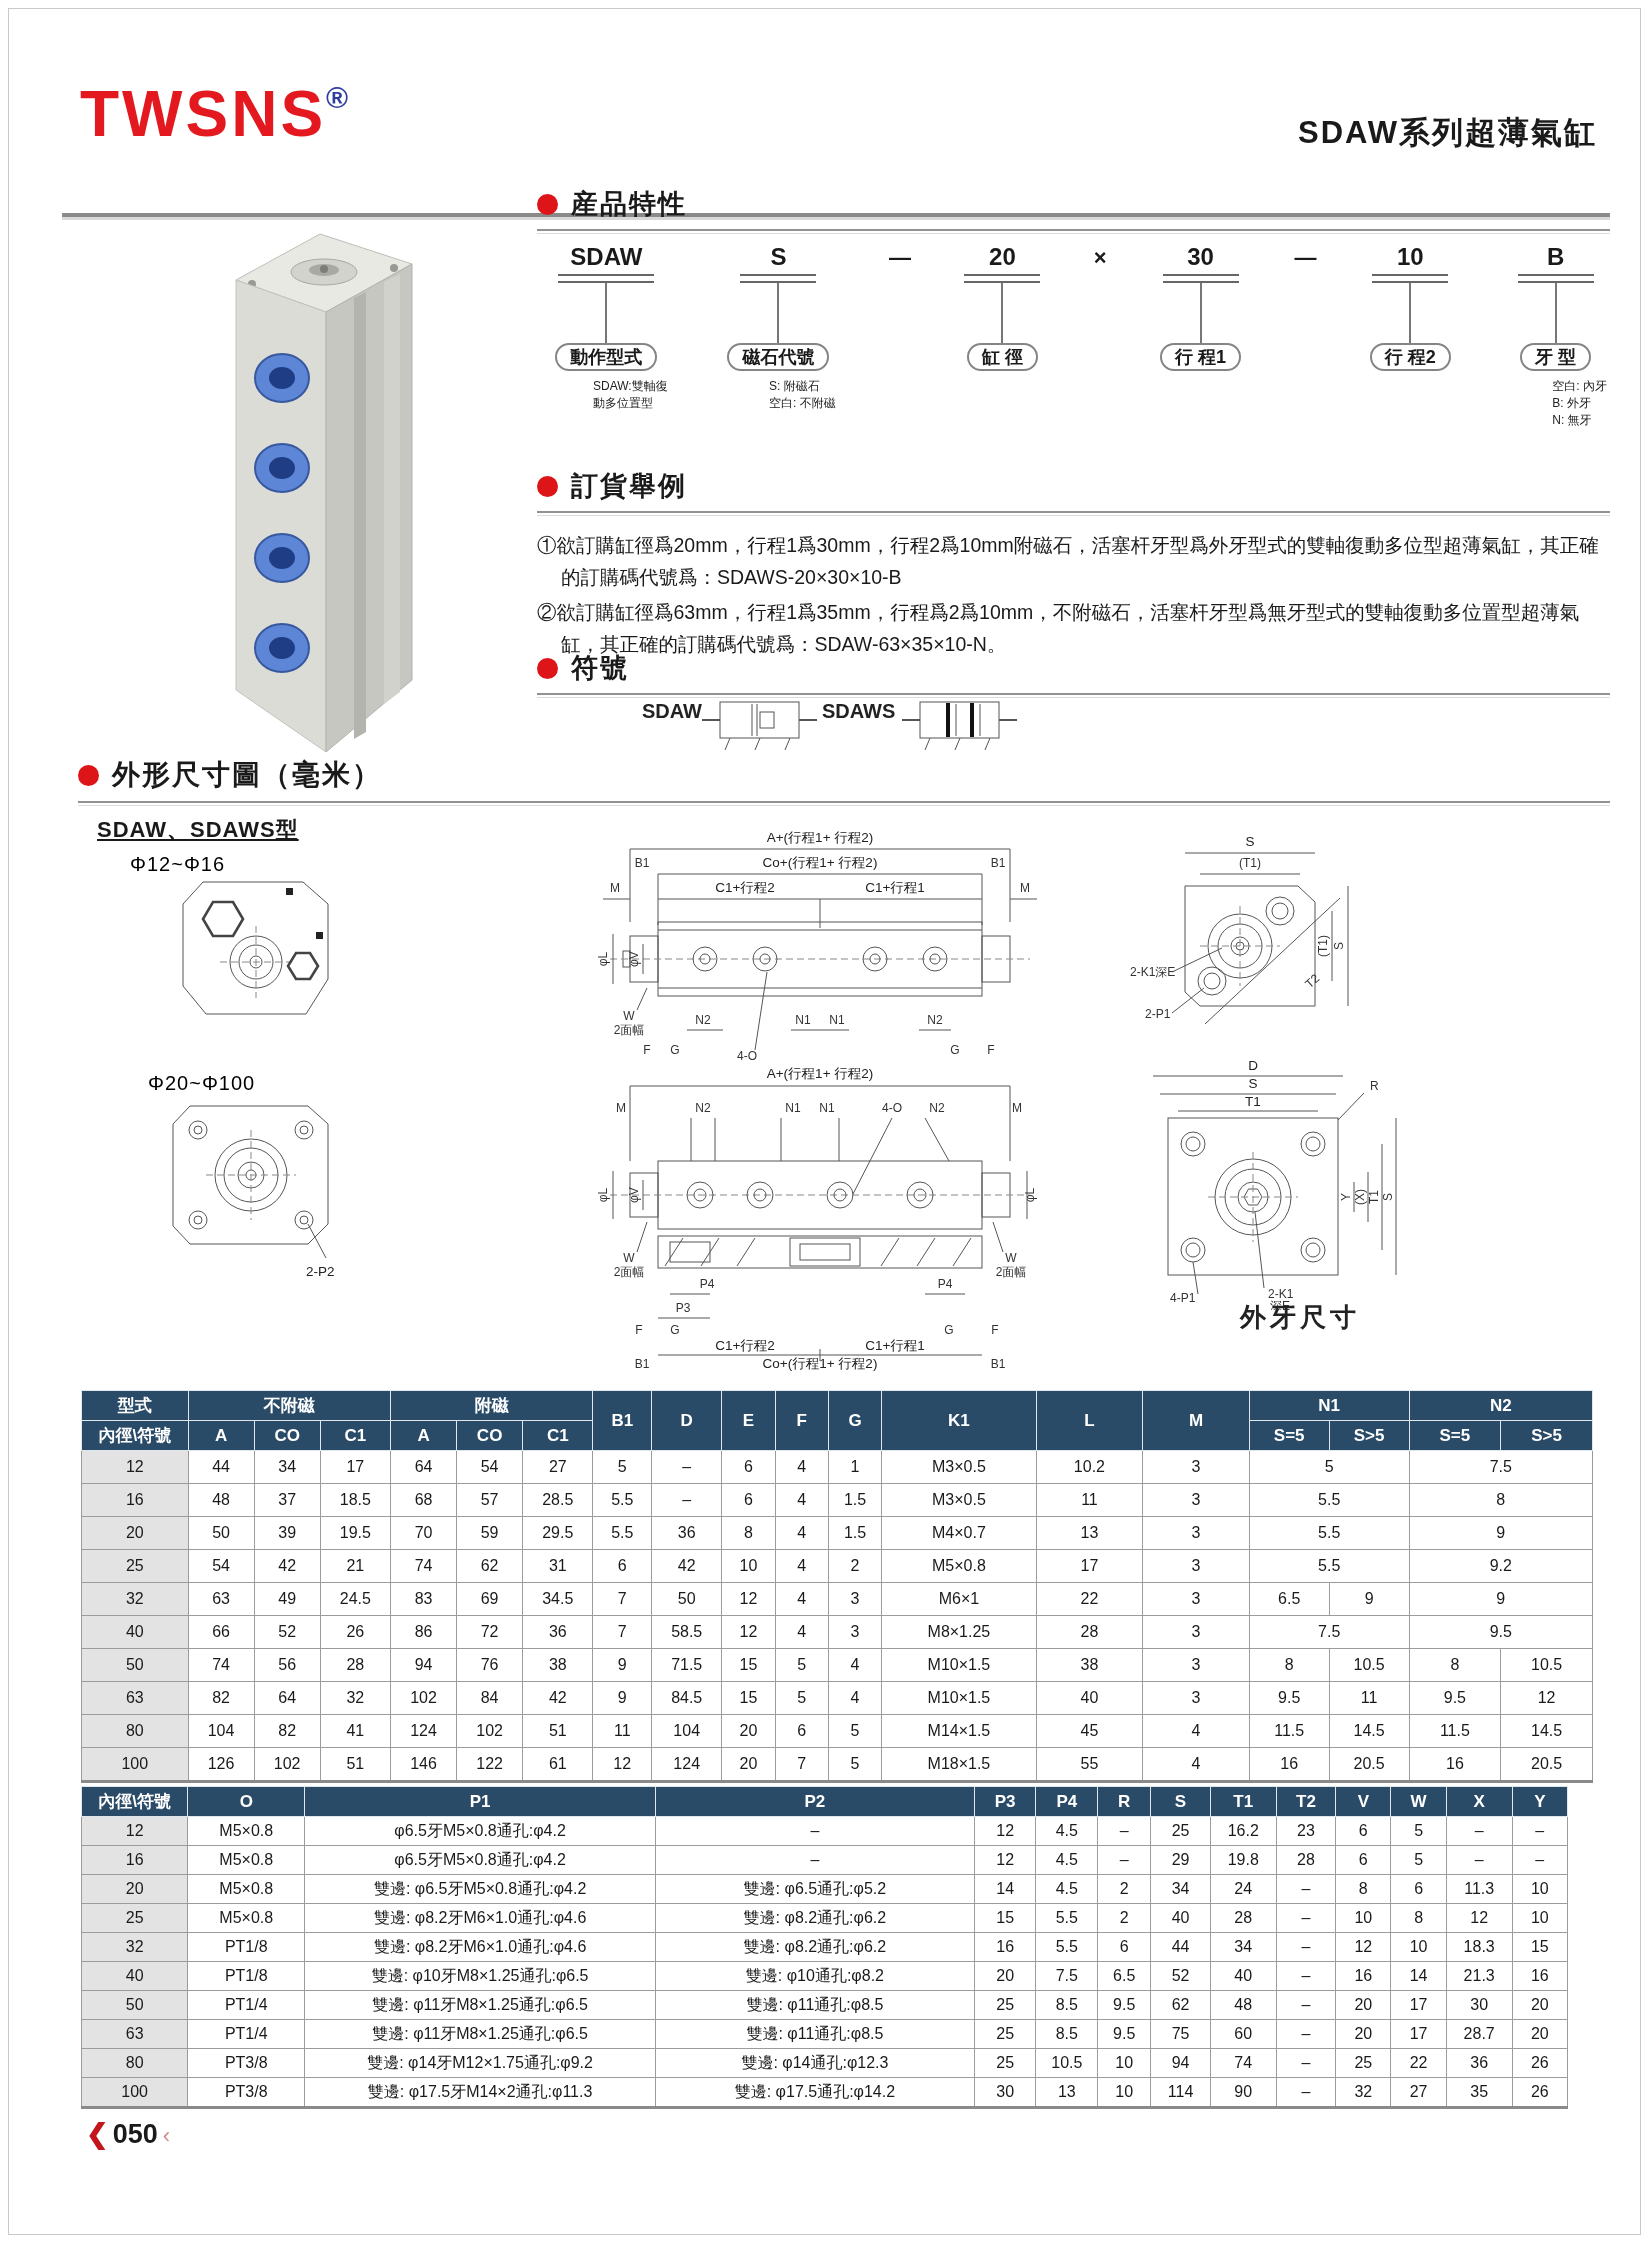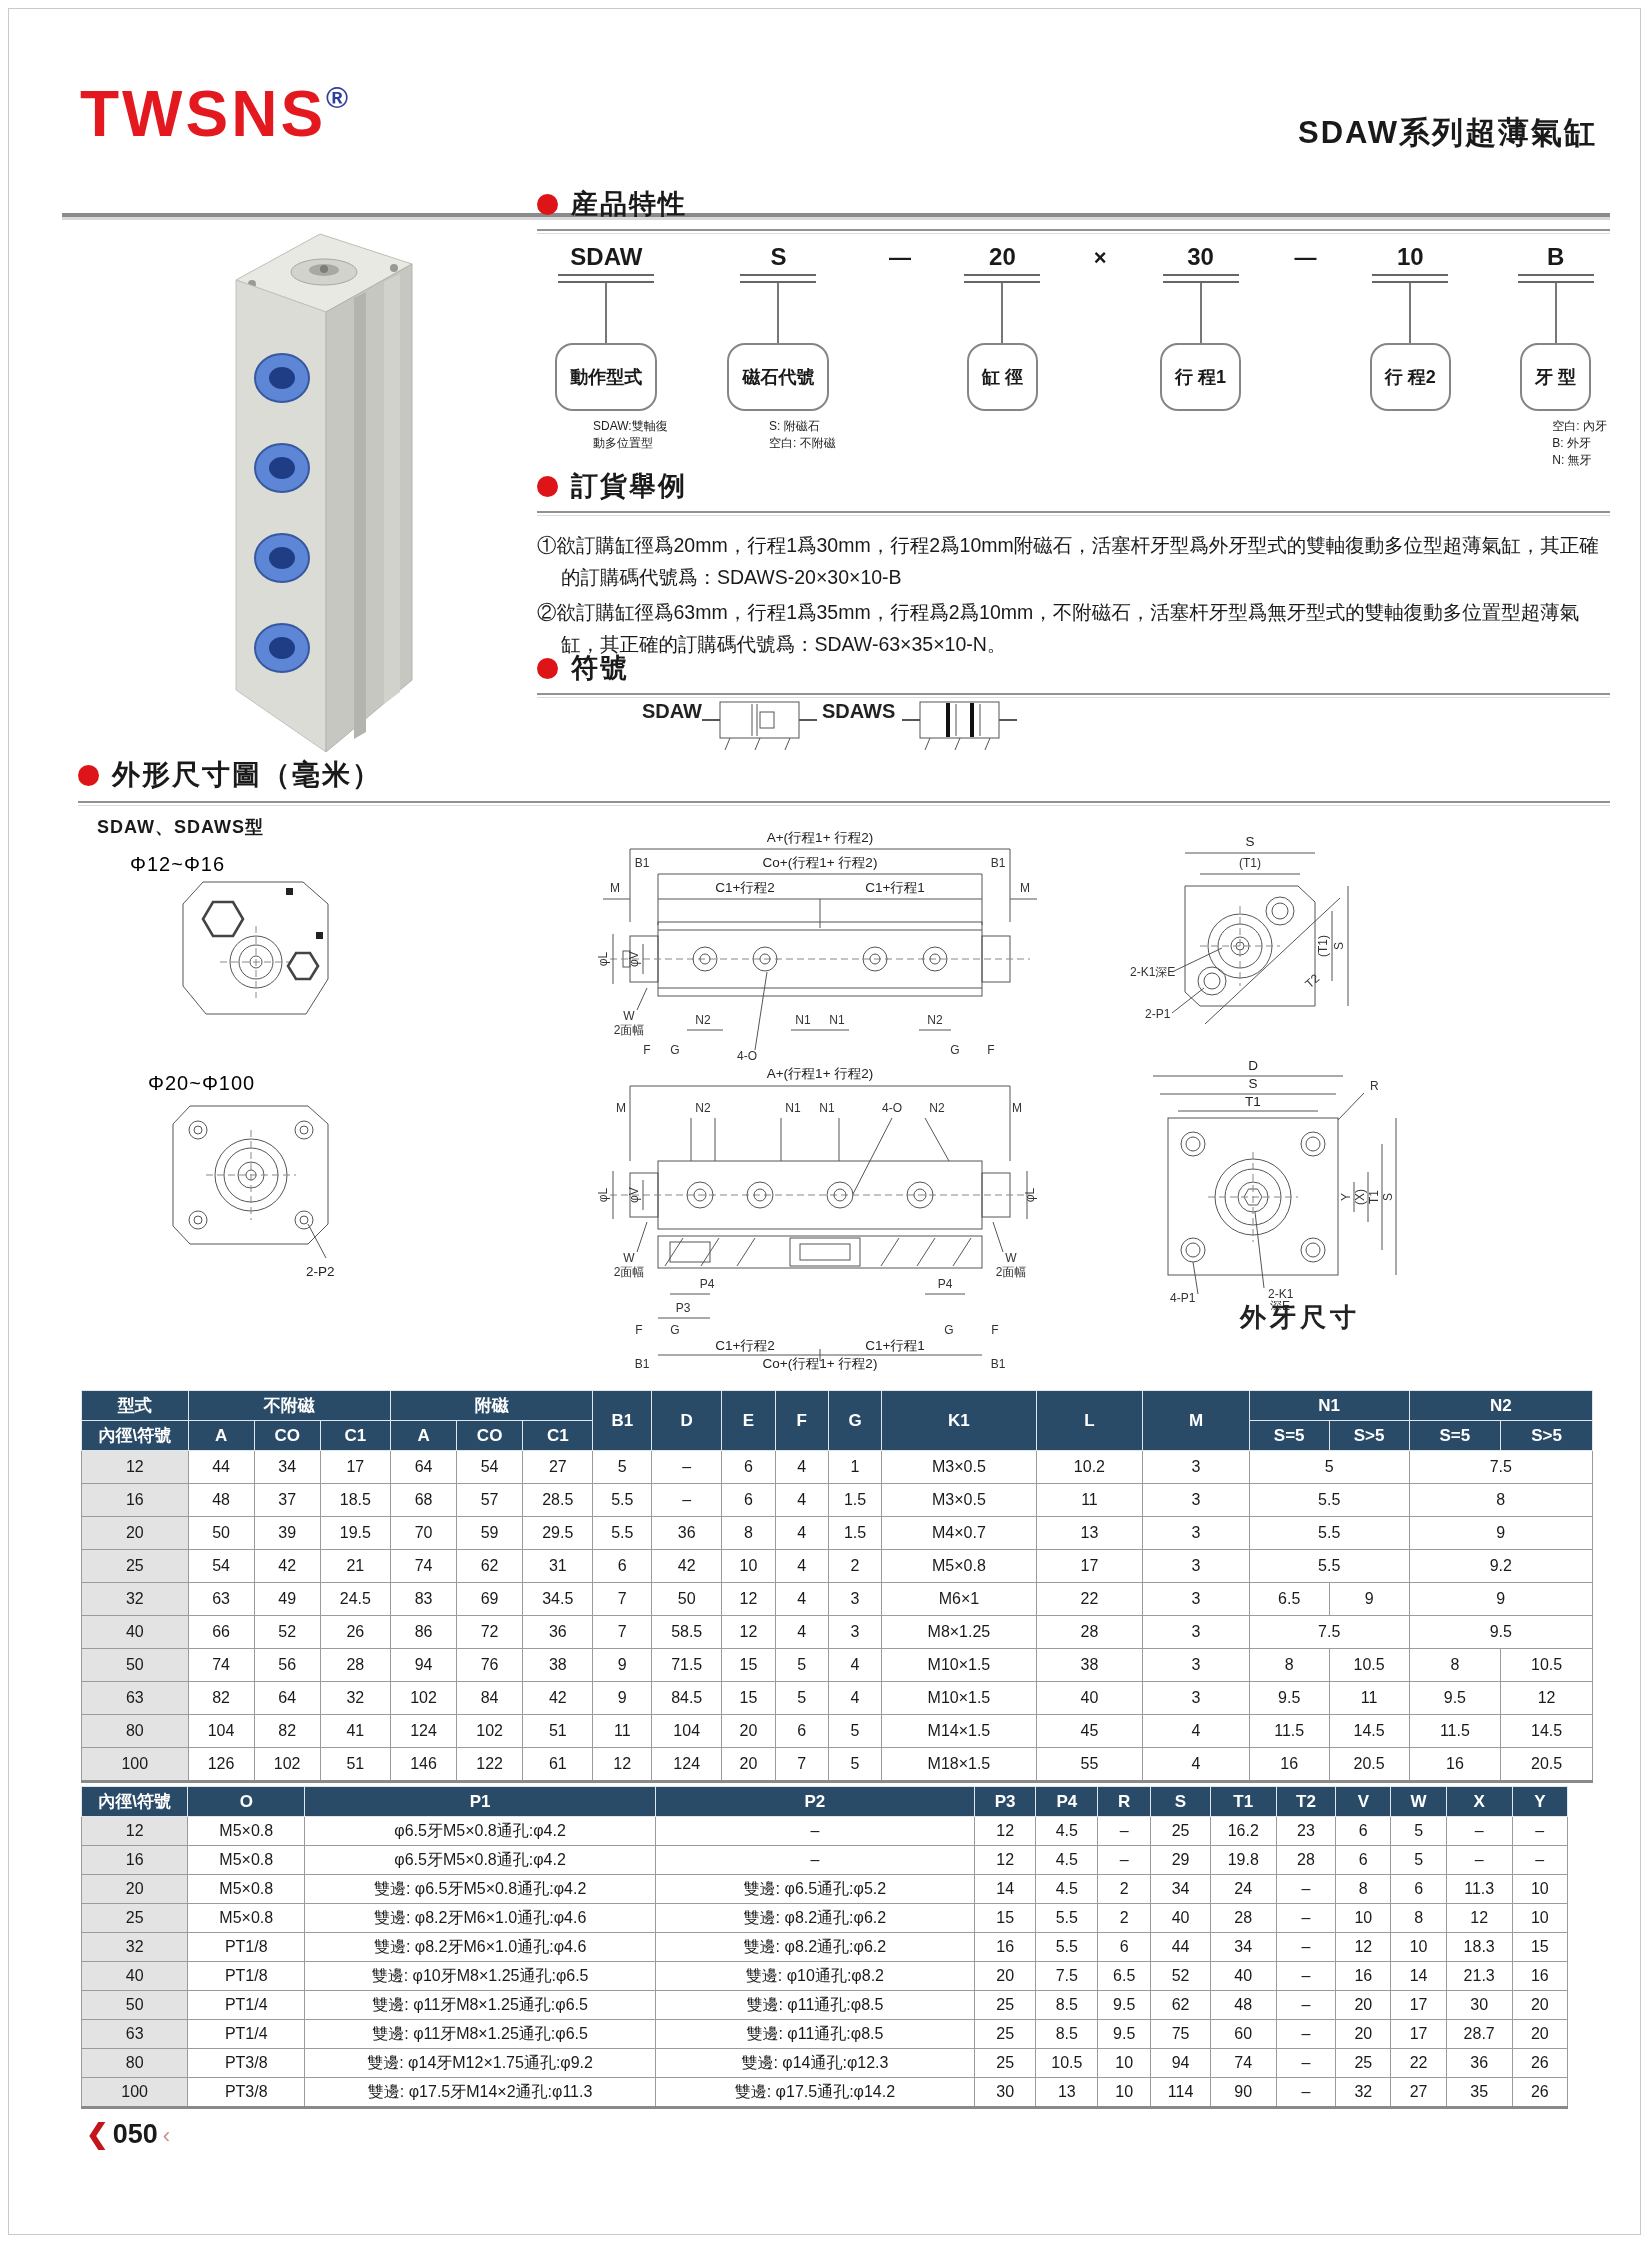--- a/index.html
+++ b/index.html
@@ -21,33 +21,33 @@
   .dot{width:21px;height:21px;border-radius:50%;background:#dd1418;flex:0 0 auto;}
   .sec-rule{border-top:2px solid #929292;border-bottom:1px solid #dcdcdc;height:2px;margin-top:7px;}
 
   
   .mc-row{left:545px;top:243px;width:1062px;display:flex;justify-content:space-between;}
   .mc-item{display:flex;flex-direction:column;align-items:center;}
   .mc-val{font-size:24px;font-weight:bold;}
   .mc-under{height:5px;border-top:2px solid #666;border-bottom:2px solid #666;width:76px;margin-top:3px;}
   .mc-under.wide{width:96px;}
   .mc-line{width:0;height:60px;border-left:2px solid #777;}
-  .mc-pill{border:2px solid #858585;border-radius:18px;padding:20px 13px;font-size:18px;font-weight:bold;white-space:nowrap;text-align:center;}
+  .mc-pill{border:2px solid #858585;border-radius:18px;padding:0 13px;font-size:18px;font-weight:bold;white-space:nowrap;text-align:center;}
   .mc-notes{margin-top:7px;font-size:12px;line-height:1.4;text-align:left;color:#222;margin-left:48px;}
   .mc-sep{font-size:22px;font-weight:bold;padding-top:2px;}
 
   
   .order-text{font-size:19.5px;line-height:1.62;}
   .order-text p{margin:0 0 4px 0;padding-left:24px;text-indent:-24px;}
 
   
   .sym-label{font-size:20px;font-weight:bold;color:#222;}
 
   
-  .dim-model-label{font-size:18px;font-weight:bold;letter-spacing:1px;}
+  .dim-model-label{font-size:22px;font-weight:bold;letter-spacing:1px;text-decoration:underline;}
   .dim-range{font-size:20px;color:#000000;letter-spacing:1px;}
   .ext-caption{font-size:26px;letter-spacing:4px;color:#222;font-weight:bold;}
 
   svg{display:block;}
   .dl{stroke:#555;stroke-width:1;fill:none;}
   .dl2{stroke:#555;stroke-width:2;fill:none;}
   .dlsh{stroke:#444;stroke-width:2.6;fill:none;}
   .dld{stroke:#888;stroke-width:1;fill:none;stroke-dasharray:7 4;}
   .dtx{font-size:12px;fill:#333;}
   .dtx2{font-size:13.5px;fill:#222;}

